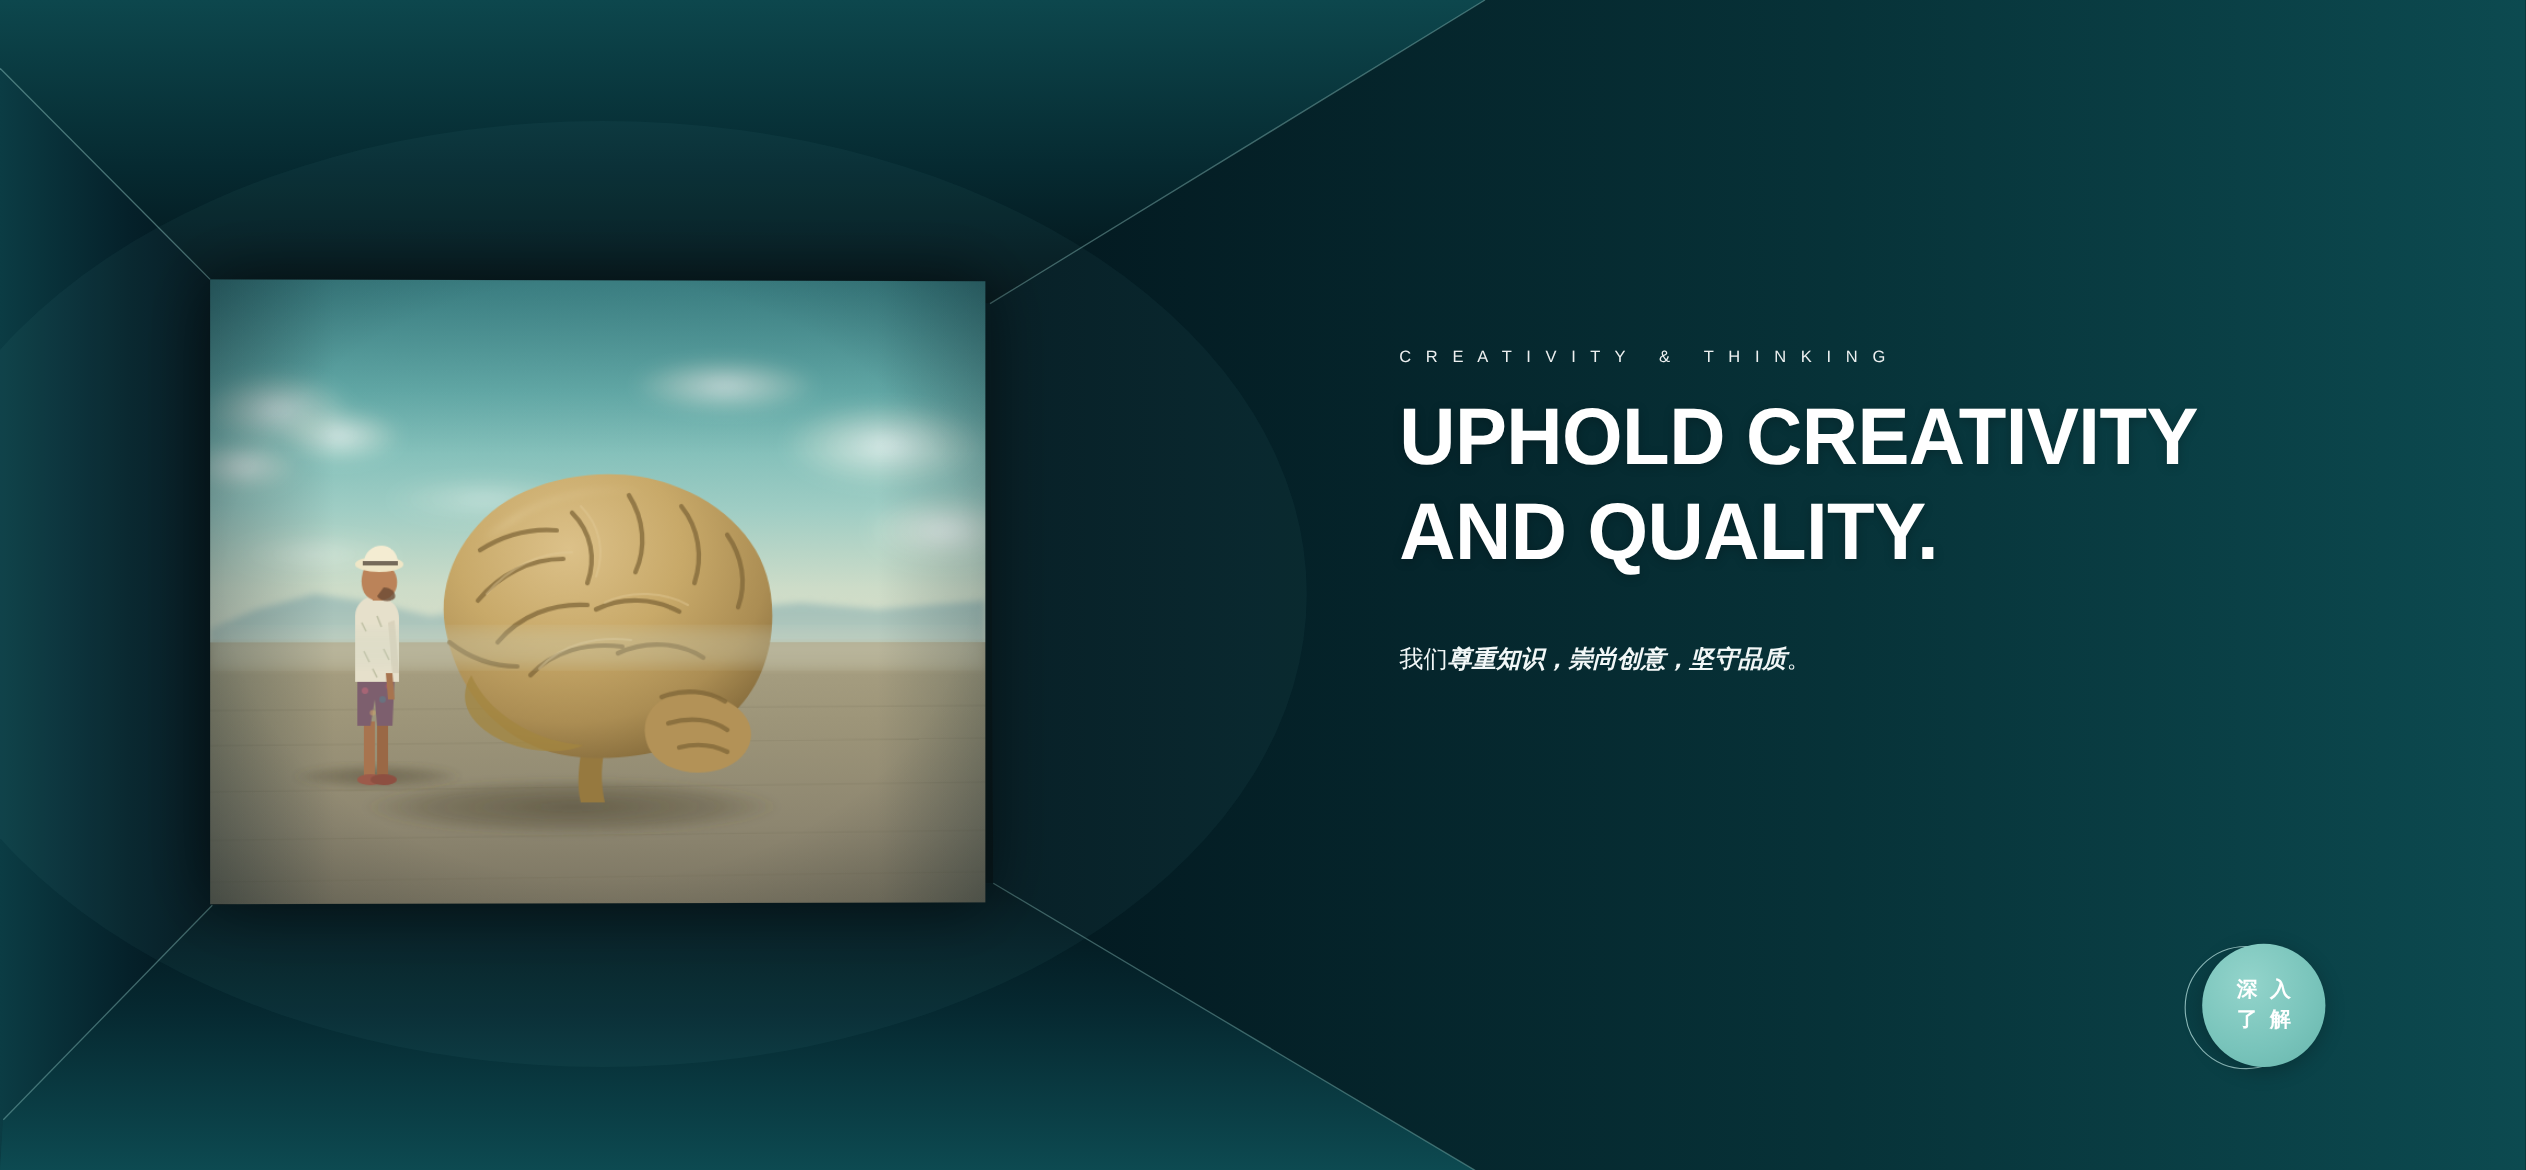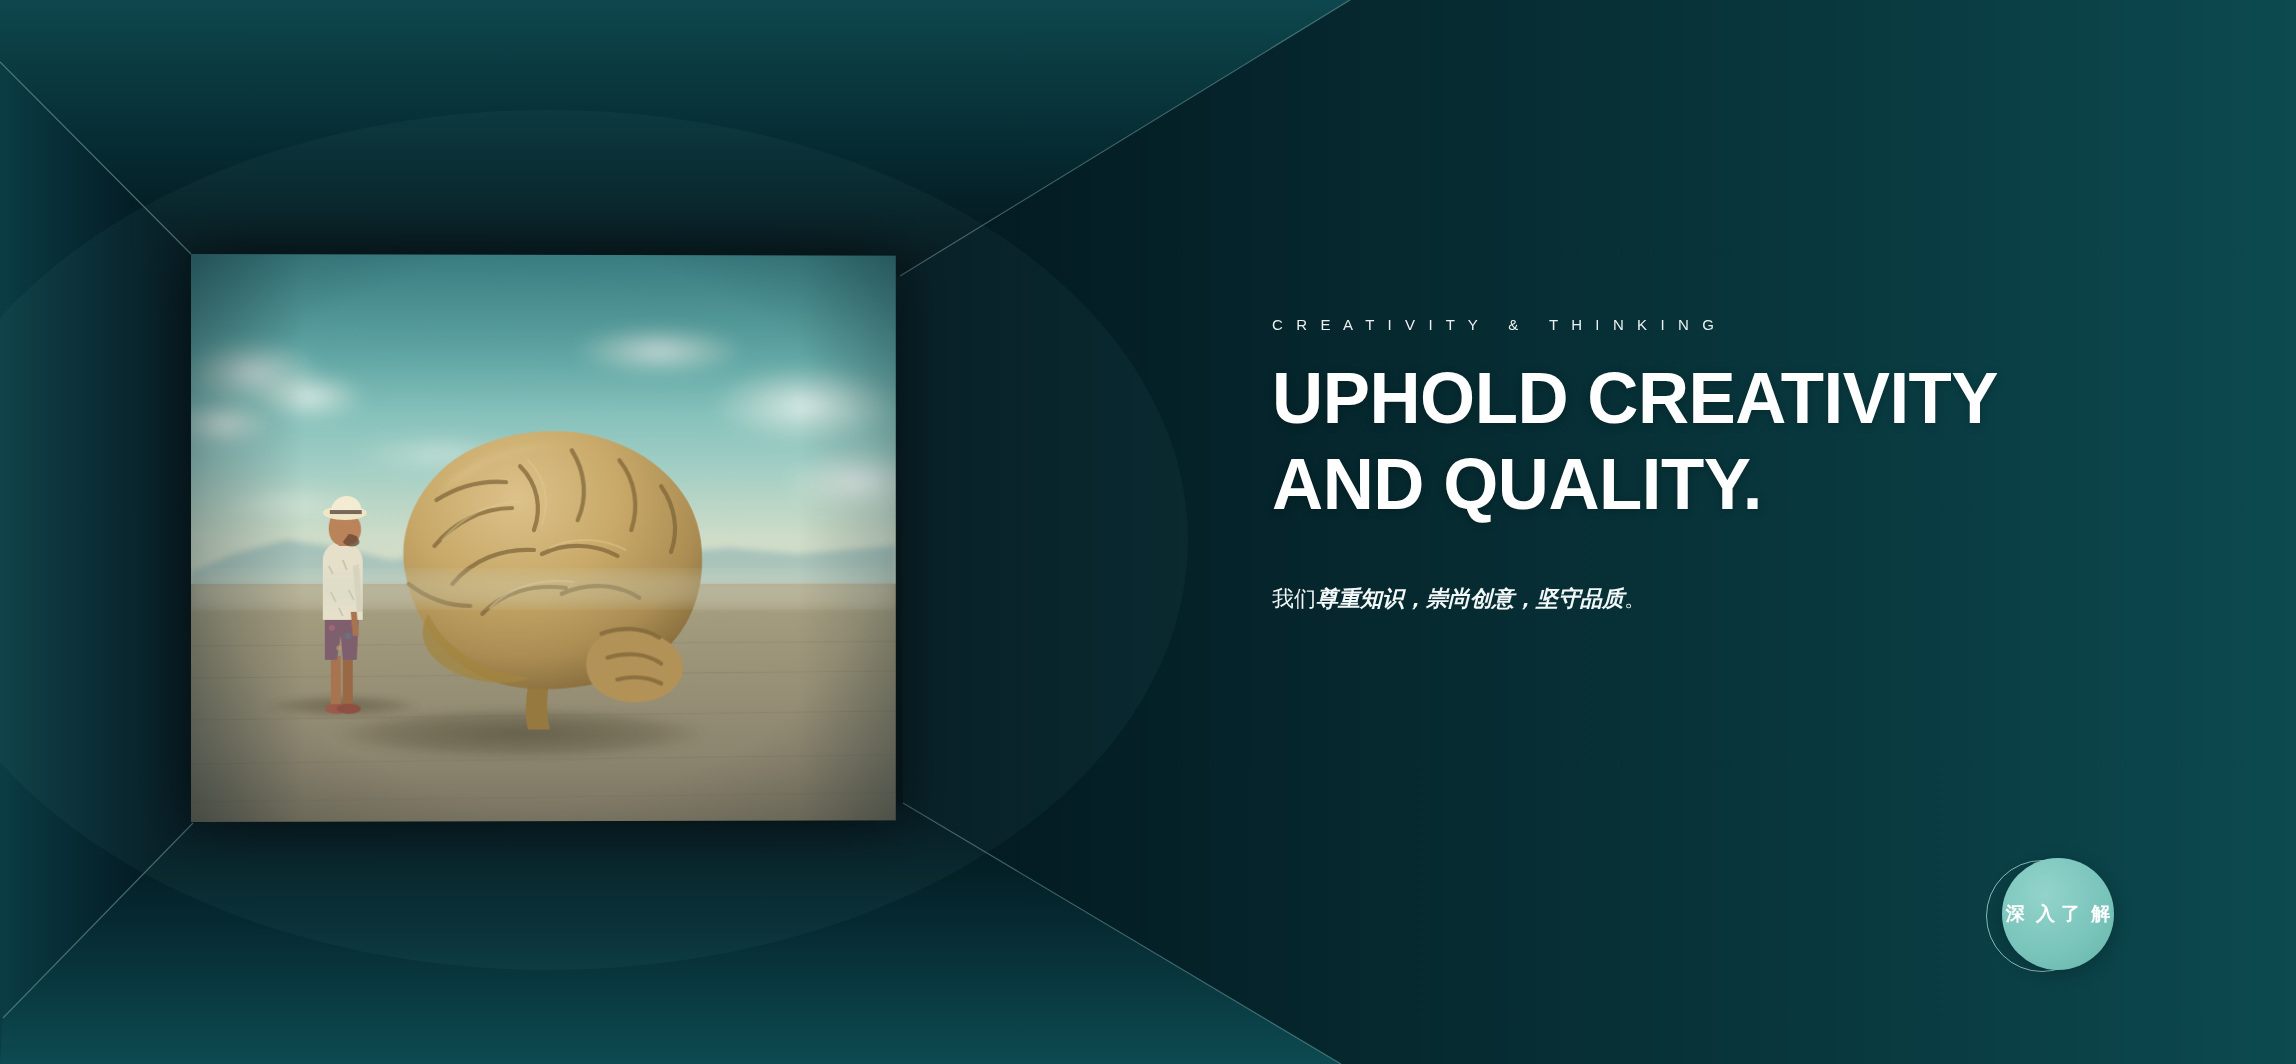--- a/index.html
+++ b/index.html
@@ -98,21 +98,21 @@
     border:1.6px solid rgba(190,232,228,.72);
     border-radius:50%;
     pointer-events:none;
   }
   .cta-disc {
     position:absolute;
     left:0; top:0;
     width:112px; height:112px;
     border-radius:50%;
     background:radial-gradient(circle at 38% 32%, #93d4cb 0%, #79c4bb 58%, #67b5ac 100%);
-    display:flex; flex-direction:row;
+    display:flex; flex-direction:column;
     align-items:center; justify-content:center;
     cursor:pointer;
     box-shadow:0 4px 18px rgba(0,0,0,.22);
   }
   .cta-disc span {
     color:#ffffff;
     font-size:19px;
     font-weight:700;
     letter-spacing:3px;
     line-height:1.45;

